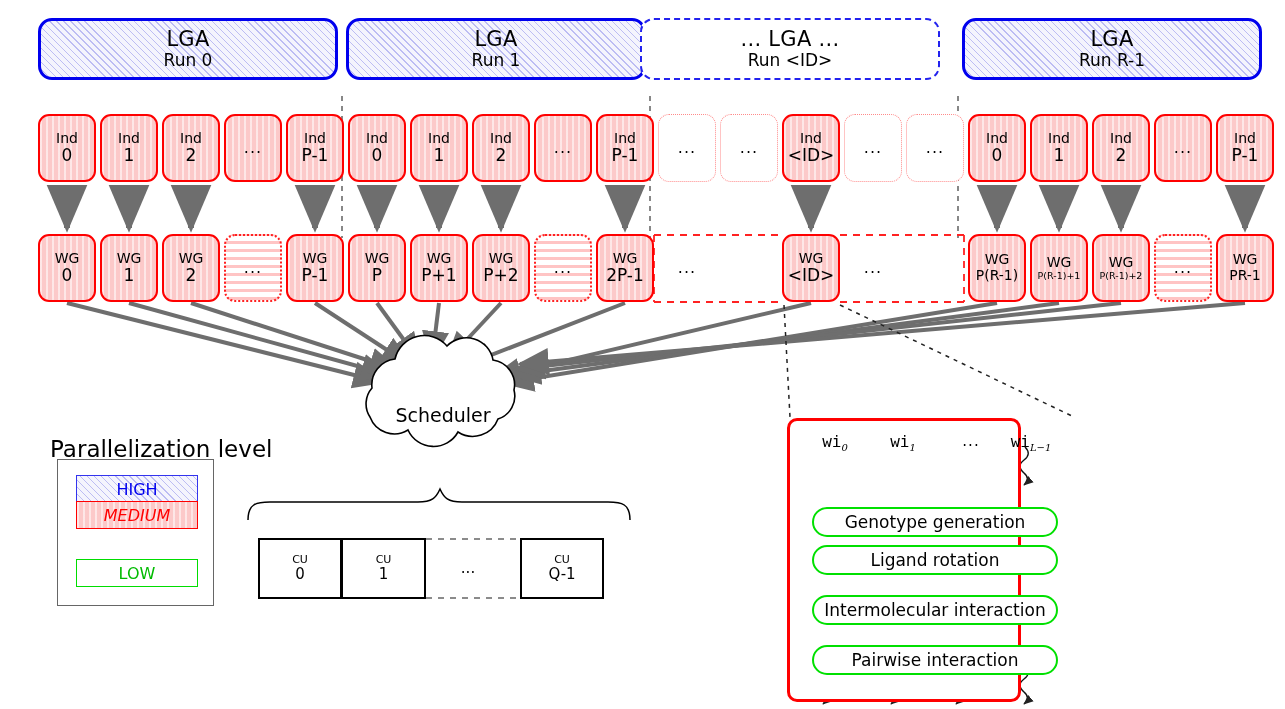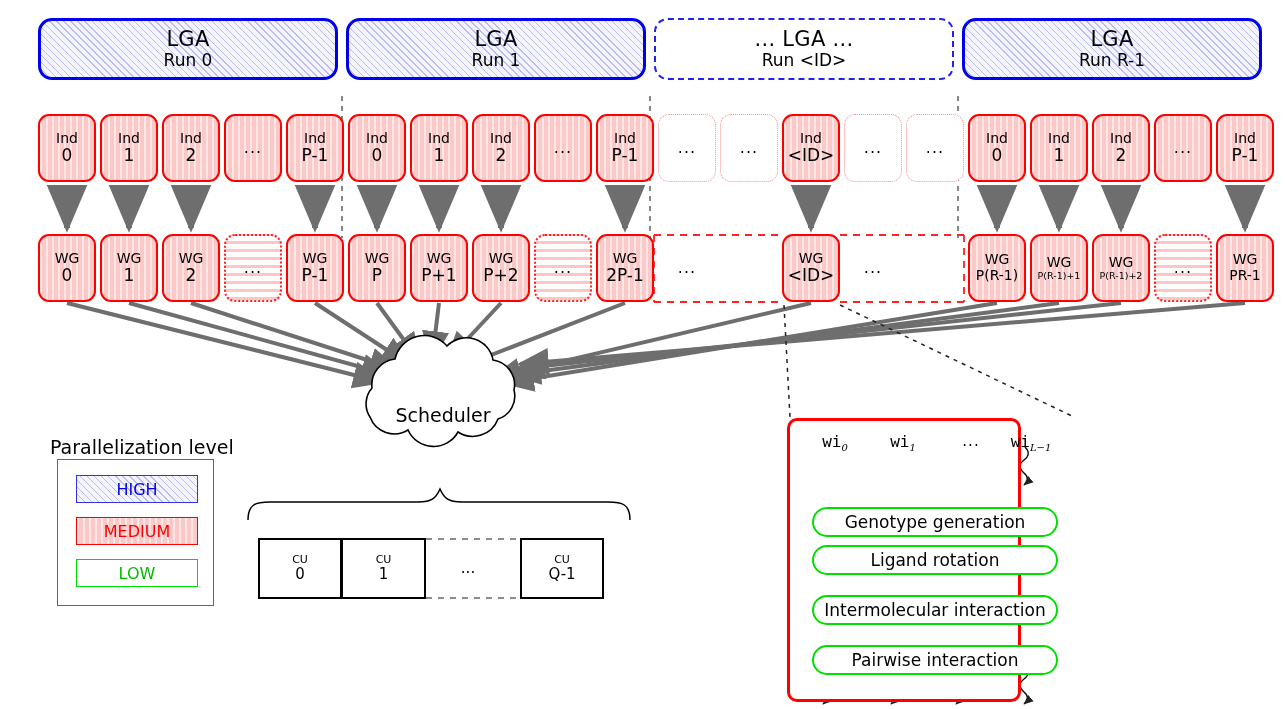--- a/index.html
+++ b/index.html
@@ -53,35 +53,35 @@
   .red .l2.xsmall{font-size:9.5px;}
   .red .dots{font-size:16px;letter-spacing:1px;}
 
   
   .cu{border:2.4px solid #000;background:#fff;}
   .cu .l1{font-size:11px;}
   .cu .l2{font-size:15px;}
   .cu.ghost{border:none;background:transparent;}
 
   
-  #legend-title{position:absolute;left:50px;top:436px;font-size:19px;}
+  #legend-title{position:absolute;left:50px;top:436px;font-size:23px;}
   #legend{position:absolute;left:57px;top:459px;width:157px;height:147px;
           border:1.6px solid #666;background:#fff;box-sizing:border-box;}
   .lgrow{position:absolute;left:18px;width:122px;height:28px;box-sizing:border-box;
          display:flex;align-items:center;justify-content:center;font-size:16px;}
   .lg-high{top:15px;border:1.4px solid #3333ee;color:#0000ee;
       background-color:#f4f4fd;
       background-image:repeating-linear-gradient(45deg,
         rgba(60,60,220,.30) 0px, rgba(60,60,220,.30) 1px,
         rgba(255,255,255,0) 1px, rgba(255,255,255,0) 5px);}
-  .lg-med{top:57px;border:1.4px solid #ff0000;color:#ff0000;
+  .lg-med{top:41px;border:1.4px solid #ff0000;color:#ff0000;
       background-color:#fcc9c9;
       background-image:repeating-linear-gradient(90deg,
         rgba(255,255,255,.55) 0px, rgba(255,255,255,.55) 2px,
-        rgba(255,255,255,0) 2px, rgba(255,255,255,0) 6px);}
+        rgba(255,255,255,0) 2px, rgba(255,255,255,0) 6px);font-style:italic;}
   .lg-low{top:99px;border:1.4px solid #00dd00;color:#00bb00;
       background-color:#fff;
       background-image:radial-gradient(rgba(0,200,0,.55) .6px, rgba(255,255,255,0) .7px);
       background-size:4px 4px;}
 
   
   #sched-label{position:absolute;left:383px;top:404px;width:120px;text-align:center;font-size:19px;}
 
   
   #detail{position:absolute;left:787px;top:418px;width:234px;height:284px;
@@ -204,21 +204,21 @@
 
   <div id="lga-row">
       <div class="box lga" style="left: 38px; top: 18px; width: 300px; height: 62px;">
         <div class="l1">LGA</div>
         <div class="l2">Run 0</div>
       </div>
       <div class="box lga" style="left: 346px; top: 18px; width: 300px; height: 62px;">
         <div class="l1">LGA</div>
         <div class="l2">Run 1</div>
       </div>
-      <div class="box lga ghost" style="left: 654px; top: 18px; width: 300px; height: 62px;">
+      <div class="box lga ghost" style="left: 640px; top: 18px; width: 300px; height: 62px;">
         <div class="l1">... LGA ...</div>
         <div class="l2">Run &lt;ID&gt;</div>
       </div>
       <div class="box lga" style="left: 962px; top: 18px; width: 300px; height: 62px;">
         <div class="l1">LGA</div>
         <div class="l2">Run R-1</div>
       </div>
     </div>
 
   <div id="ind-row">

